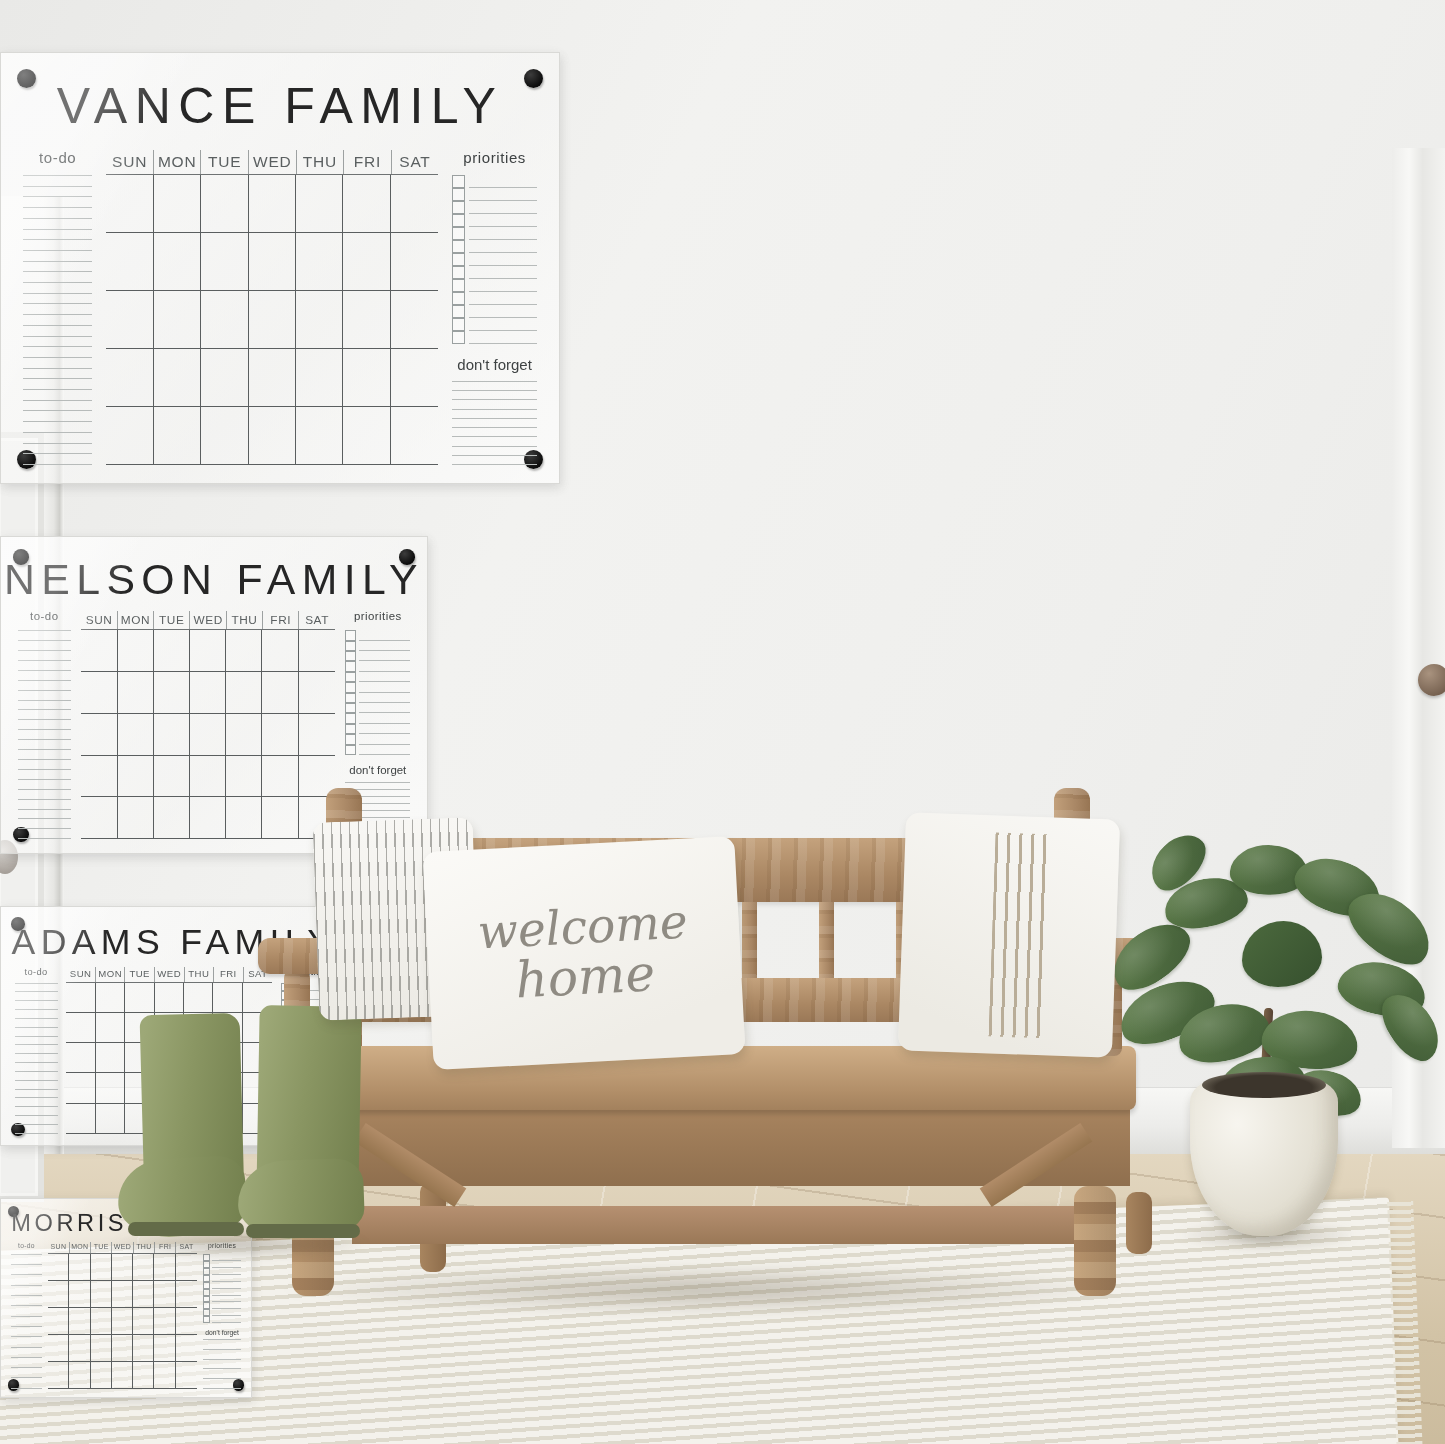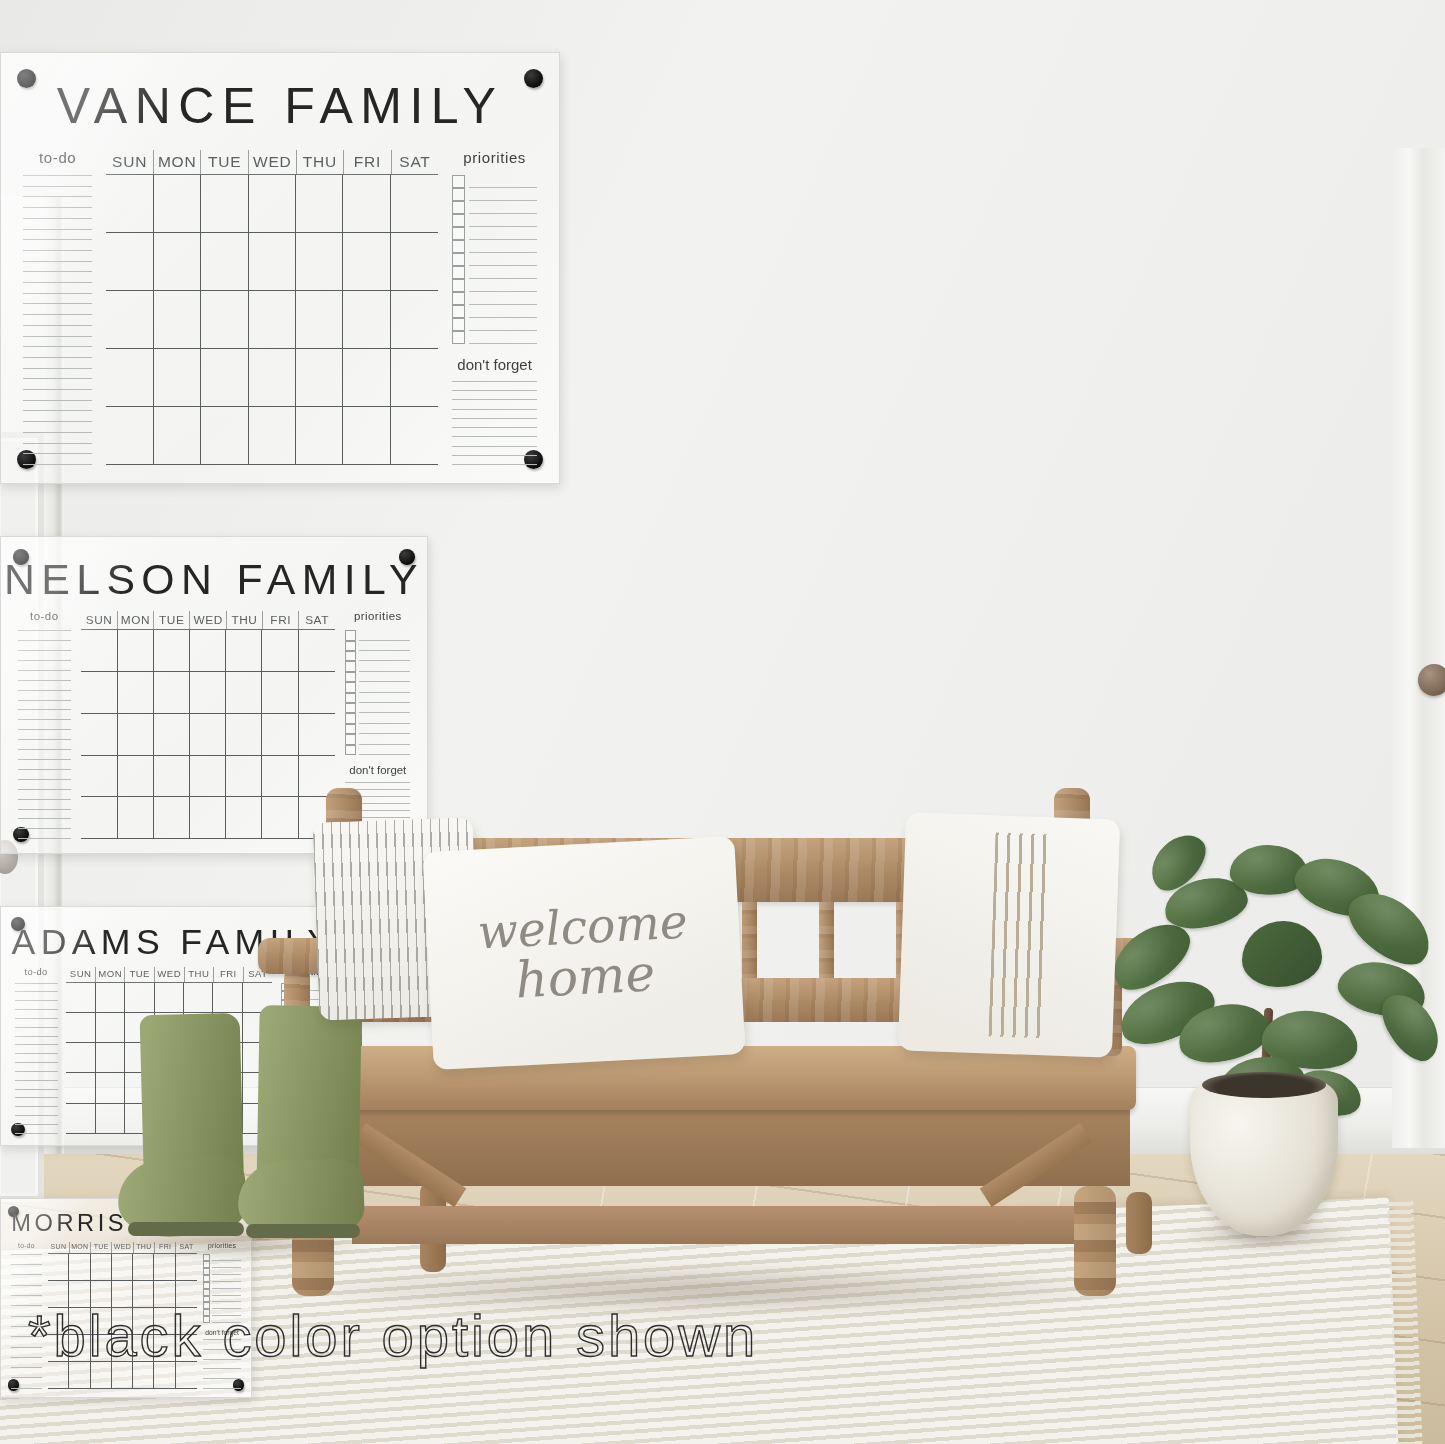--- a/index.html
+++ b/index.html
@@ -870,15 +870,14 @@
     <div class="leaf"></div>
     <div class="leaf"></div>
     <div class="leaf"></div>
     <div class="leaf"></div>
     <div class="leaf"></div>
     <div class="leaf"></div>
     <div class="leaf"></div>
     <div class="leaf"></div>
   </div>
 
-  <div class="caption">*black color option shown</div>
 
 </div>
 
 </body></html>

